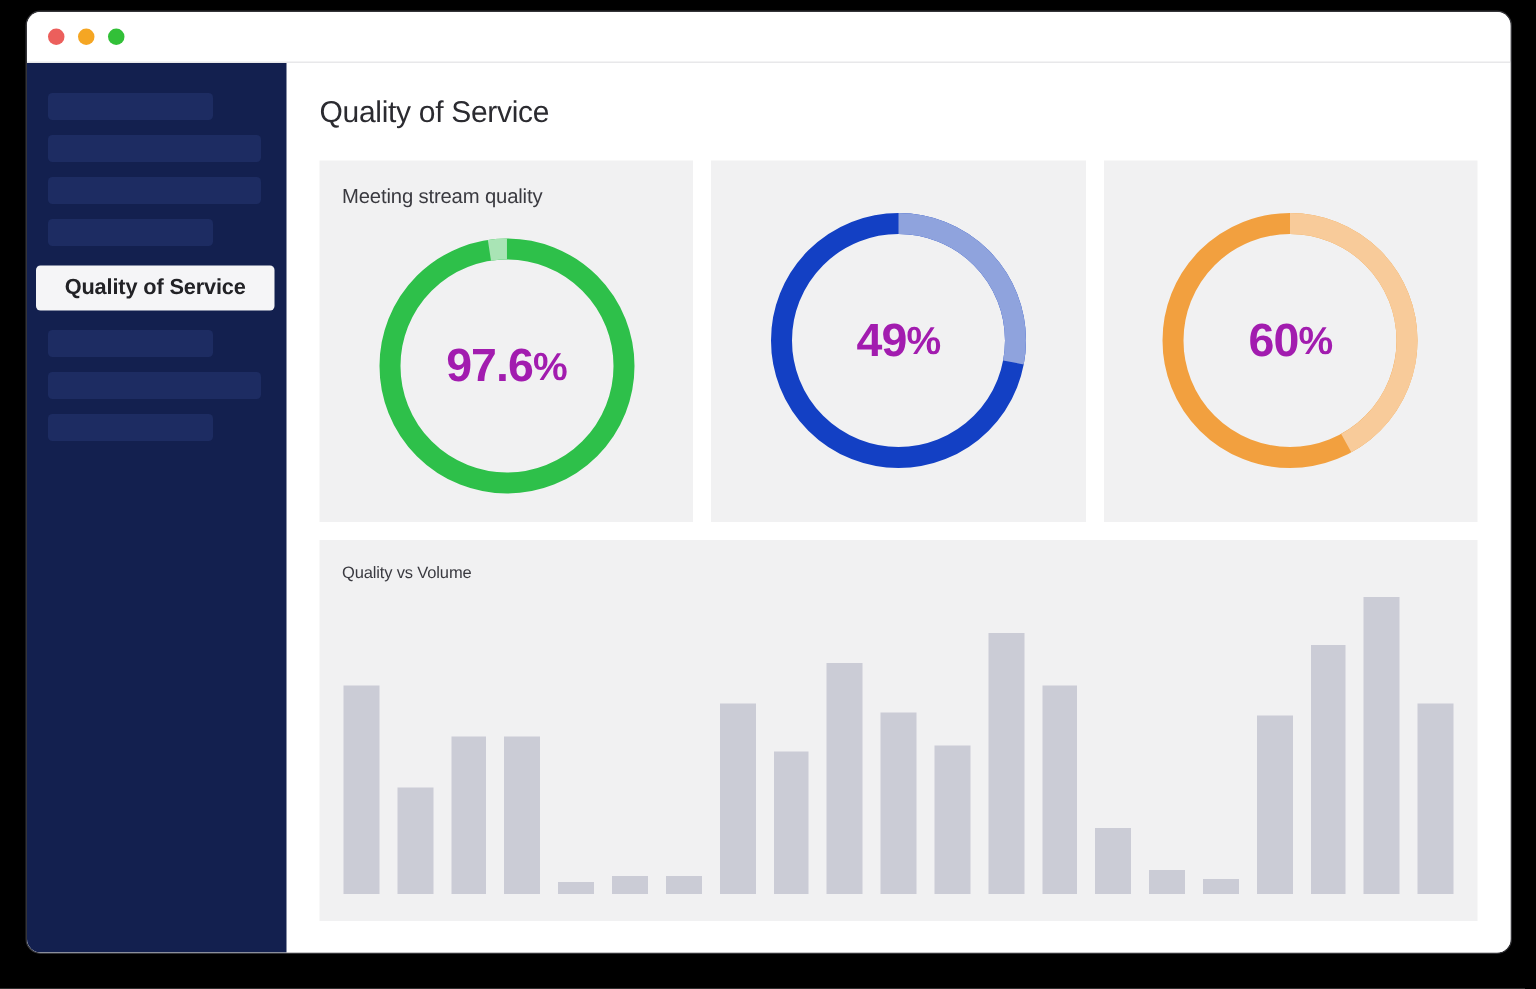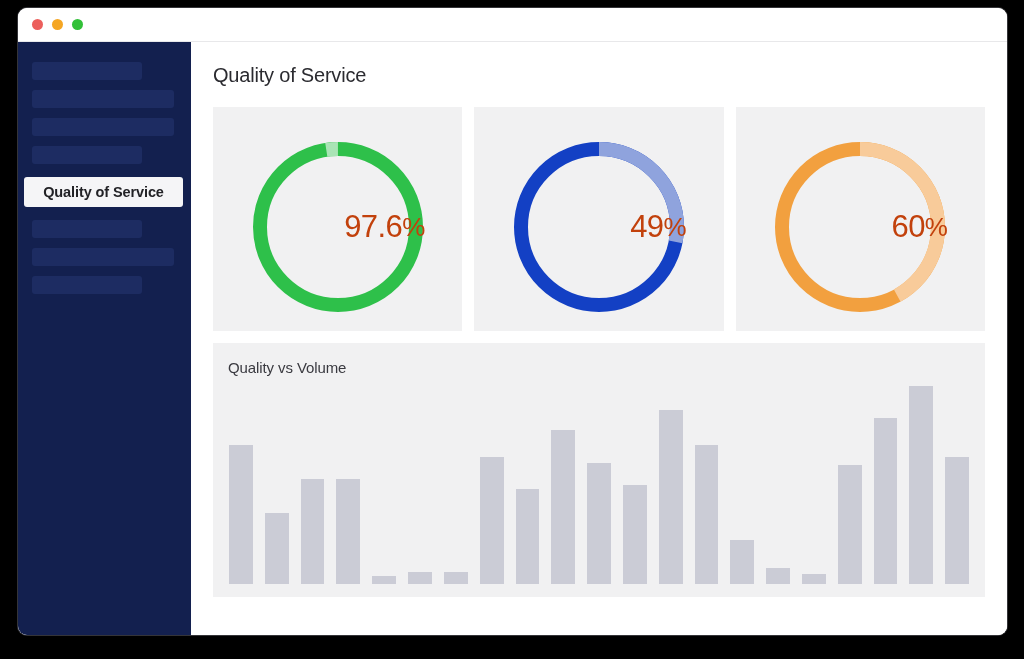--- a/index.html
+++ b/index.html
@@ -141,38 +141,38 @@
     position: relative;
     width: 174px;
     height: 174px;
   }
   .donut svg { display: block; transform: rotate(-90deg); }
   .donut-label {
     position: absolute;
     inset: 0;
     display: flex;
     align-items: center;
-    justify-content: flex-end;
+    justify-content: center;
     font-size: 31px;
-    font-weight: normal;
-    color: #c2410c;
+    font-weight: bold;
+    color: #a21caf;
     letter-spacing: -0.6px;
   }
   .donut-label .unit { font-size: 26px; }
 
   
   .chart-card {
     background: #f1f1f2;
     margin-top: 12px;
     padding: 16px 0 0 0;
     box-sizing: border-box;
     height: 254px;
   }
   .chart-title {
-    font-size: 15px;
+    font-size: 11px;
     color: #3a3a40;
     padding-left: 15px;
     letter-spacing: -0.1px;
   }
   .bars {
     display: flex;
     align-items: flex-end;
     gap: 12px;
     height: 198px;
     padding: 0 16px;
@@ -212,20 +212,21 @@
             <div class="nav-skeleton" style="width: 95%;"></div>
             <div class="nav-skeleton" style="width: 74%;"></div>
           </div>
       </nav>
 
       <main class="main">
         <h1 class="page-title">Quality of Service</h1>
 
         <div class="card-row" id="card-row">
             <div class="card">
+              <div class="card-title">Meeting stream quality</div>
               <div class="donut-wrap">
                 <div class="donut">
                   <svg width="174" height="174" viewBox="0 0 174 174">
                     <circle cx="87" cy="87" r="78" fill="none" stroke="#2ec04a" stroke-width="14"></circle>
                     <circle cx="87" cy="87" r="78" fill="none" stroke="#a9e4b5" stroke-width="14" stroke-dasharray="11.762122895040214 490.0884539600077" transform="rotate(-8.64000000000002 87 87)"></circle>
                   </svg>
                   <div class="donut-label">
                     <span>97.6</span>
                     <span class="unit">%</span>
                   </div>

